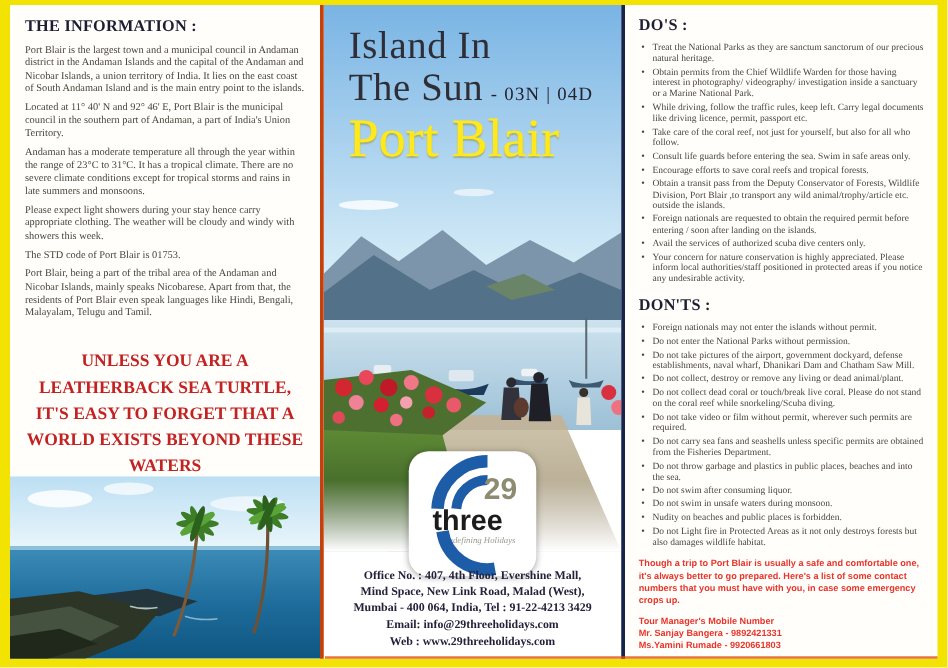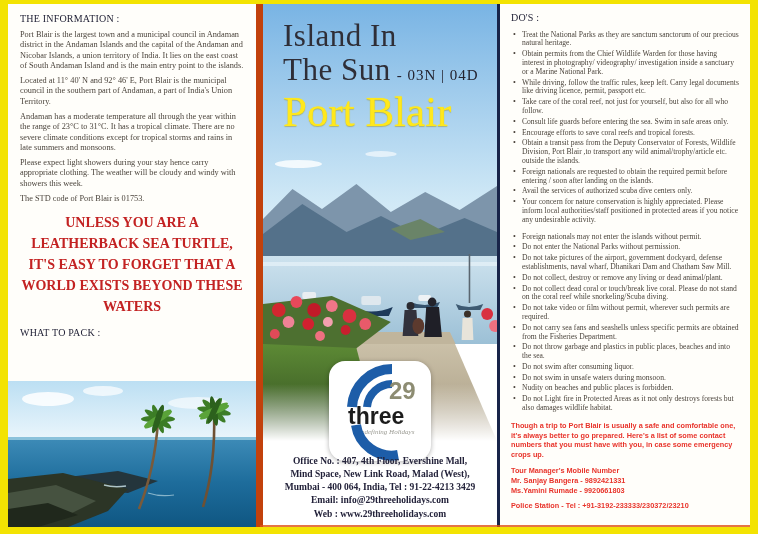--- a/index.html
+++ b/index.html
@@ -10,38 +10,38 @@
     padding:4px 8px 7px 8px;
     font-family:"Liberation Serif", serif;
     overflow:hidden;
   }
   .panel { height:523px; overflow:hidden; position:relative; background:#fffefa; }
 
   
   .panel.left { width:248px; }
   .left-text { padding:9px 12px 0 12px; height:377px; overflow:hidden; }
   .sec-heading {
-    font-size:10px; font-weight:normal; color:#1e1e33;
+    font-size:13px; font-weight:bold; color:#1e1e33;
     letter-spacing:.2px; margin-bottom:6px;
   }
   .body-p {
     font-size:8.3px; line-height:1.24; color:#4b443c;
     margin-bottom:5px;
   }
   .quote {
     font-size:14px; font-weight:bold; color:#c32222;
-    text-align:center; line-height:1.5; margin:8px 0 10px 0;
+    text-align:center; line-height:1.5; margin:24px 0 10px 0;
   }
   .photo-left { position:absolute; left:0; right:0; bottom:0; height:146px; }
   .photo-left svg { display:block; width:100%; height:100%; }
 
   
   .panel.center {
     width:244px; background:#ffffff;
-    border-left:7px solid #c2410c; border-right:3px solid #182449;
+    border-left:3px solid #c2410c; border-right:3px solid #182449;
   }
   .center-photo { position:absolute; top:0; left:0; right:0; height:437px; }
   .center-photo svg { display:block; width:100%; height:100%; }
   .title-block { position:absolute; top:15px; left:20px; right:8px; z-index:3; }
   .title-line {
     font-size:31px; color:#2f2e37; line-height:1.1; letter-spacing:.5px;
   }
   .duration {
     font-size:15px; font-weight:normal; color:#23222e; letter-spacing:1px;
     margin-left:6px;
@@ -94,20 +94,21 @@
 <div class="brochure">
 
   <div class="panel left">
     <div class="left-text">
       <div class="sec-heading">THE INFORMATION :</div>
       <p class="body-p">Port Blair is the largest town and a municipal council in Andaman district in the Andaman Islands and the capital of the Andaman and Nicobar Islands, a union territory of India. It lies on the east coast of South Andaman Island and is the main entry point to the islands.</p>
       <p class="body-p">Located at 11° 40' N and 92° 46' E, Port Blair is the municipal council in the southern part of Andaman, a part of India's Union Territory.</p>
       <p class="body-p">Andaman has a moderate temperature all through the year within the range of 23°C to 31°C. It has a tropical climate. There are no severe climate conditions except for tropical storms and rains in late summers and monsoons.</p>
       <p class="body-p">Please expect light showers during your stay hence carry appropriate clothing. The weather will be cloudy and windy with showers this week.</p>
       <p class="body-p">The STD code of Port Blair is 01753.</p>
+      <p class="body-p">Port Blair, being a part of the tribal area of the Andaman and Nicobar Islands, mainly speaks Nicobarese. Apart from that, the residents of Port Blair even speak languages like Hindi, Bengali, Malayalam, Telugu and Tamil.</p>
       <div class="quote">UNLESS YOU ARE A LEATHERBACK SEA TURTLE, IT'S EASY TO FORGET THAT A WORLD EXISTS BEYOND THESE WATERS</div>
       <div class="sec-heading">WHAT TO PACK :</div>
 
     </div>
 
     <div class="photo-left">
       <svg viewBox="0 0 248 146" preserveAspectRatio="none">
         <defs>
           <linearGradient id="skyL" x1="0" y1="0" x2="0" y2="1">
             <stop offset="0" stop-color="#bcdff3"></stop>
@@ -267,20 +268,21 @@
         <li>Obtain permits from the Chief Wildlife Warden for those having interest in photography/ videography/ investigation inside a sanctuary or a Marine National Park.</li>
         <li>While driving, follow the traffic rules, keep left. Carry legal documents like driving licence, permit, passport etc.</li>
         <li>Take care of the coral reef, not just for yourself, but also for all who follow.</li>
         <li>Consult life guards before entering the sea. Swim in safe areas only.</li>
         <li>Encourage efforts to save coral reefs and tropical forests.</li>
         <li>Obtain a transit pass from the Deputy Conservator of Forests, Wildlife Division, Port Blair ,to transport any wild animal/trophy/article etc. outside the islands.</li>
         <li>Foreign nationals are requested to obtain the required permit before entering / soon after landing on the islands.</li>
         <li>Avail the services of authorized scuba dive centers only.</li>
         <li>Your concern for nature conservation is highly appreciated. Please inform local authorities/staff positioned in protected areas if you notice any undesirable activity.</li>
       </ul>
+      <div class="sec-heading">DON'TS :</div>
       <ul class="rules">
         <li>Foreign nationals may not enter the islands without permit.</li>
         <li>Do not enter the National Parks without permission.</li>
         <li>Do not take pictures of the airport, government dockyard, defense establishments, naval wharf, Dhanikari Dam and Chatham Saw Mill.</li>
         <li>Do not collect, destroy or remove any living or dead animal/plant.</li>
         <li>Do not collect dead coral or touch/break live coral. Please do not stand on the coral reef while snorkeling/Scuba diving.</li>
         <li>Do not take video or film without permit, wherever such permits are required.</li>
         <li>Do not carry sea fans and seashells unless specific permits are obtained from the Fisheries Department.</li>
         <li>Do not throw garbage and plastics in public places, beaches and into the sea.</li>
         <li>Do not swim after consuming liquor.</li>

